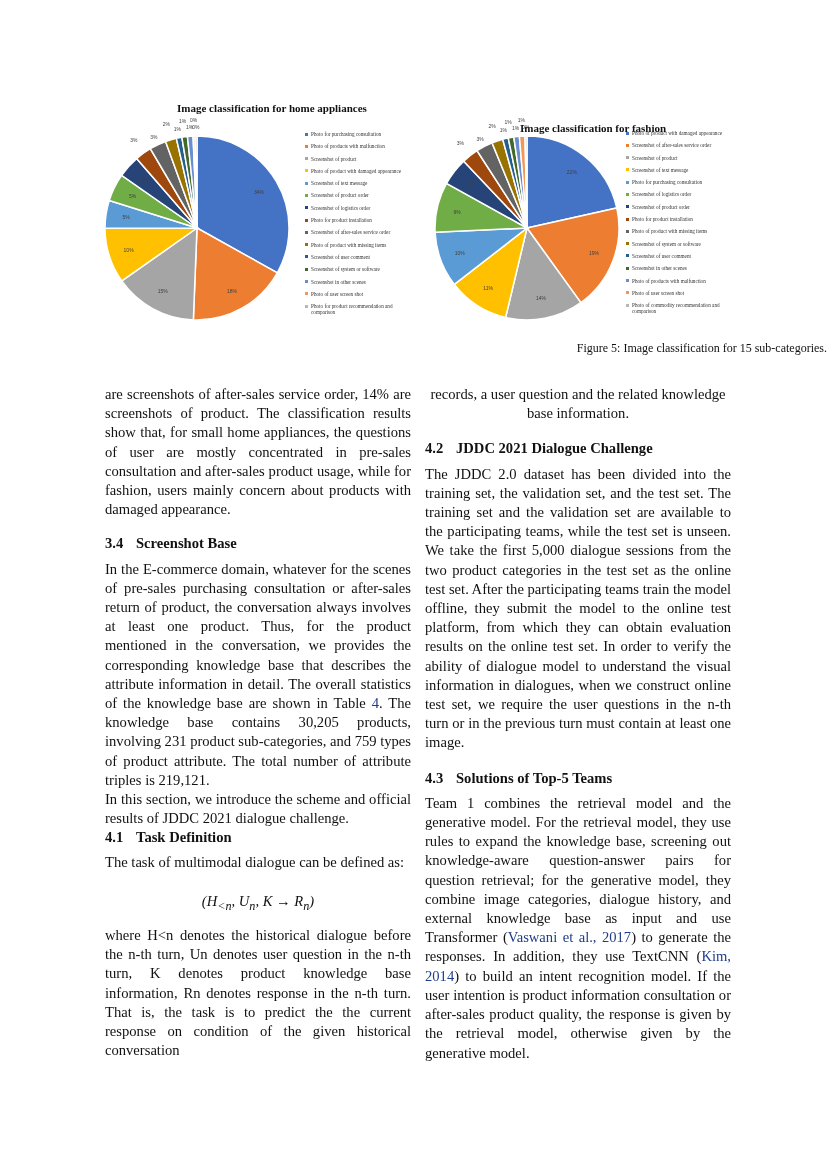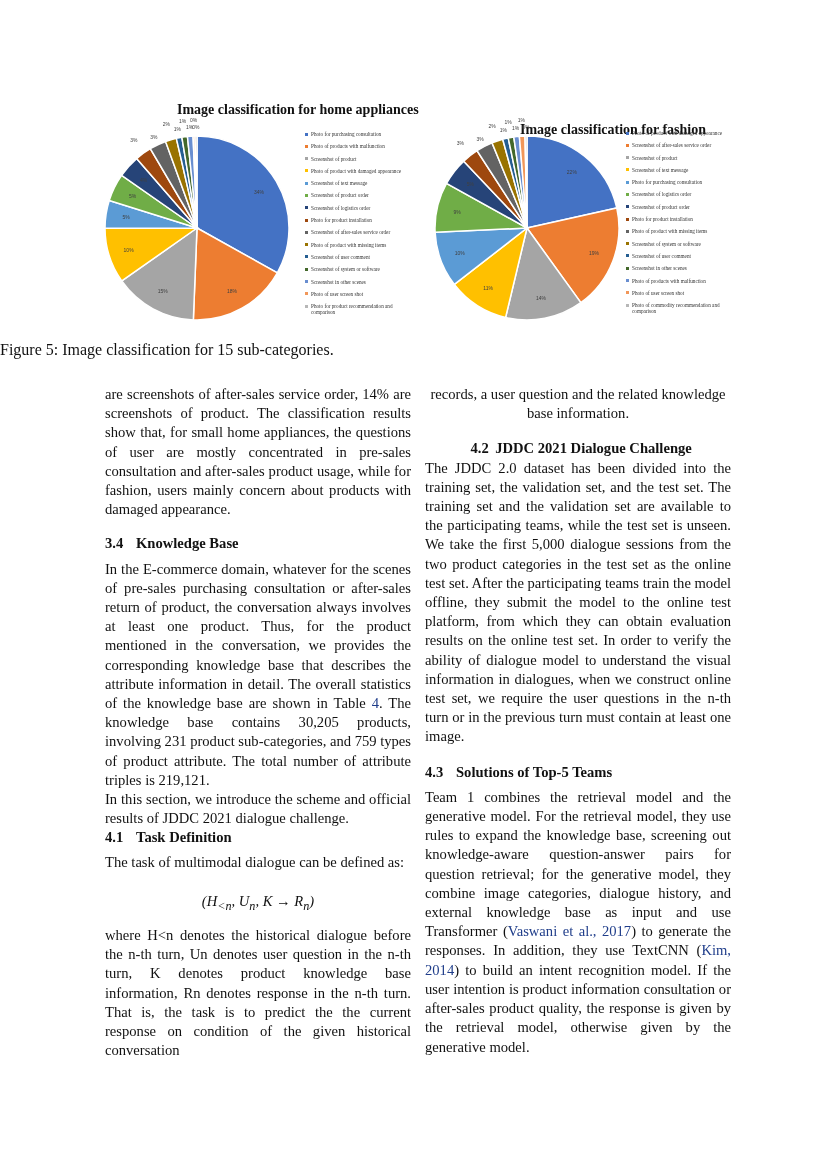--- a/index.html
+++ b/index.html
@@ -1,23 +1,23 @@
 <!DOCTYPE html>
 <html><head>
 <meta charset="utf-8">
 <style>
   html, body { margin:0; padding:0; background:#ffffff; }
   body { width:827px; height:1169px; position:relative; overflow:hidden; font-family:"Liberation Serif", "DejaVu Serif", serif; color:#111; }
   .figure { position:absolute; left:100px; top:95px; width:650px; height:245px; }
   .chart { position:absolute; top:0; }
-  .chart-title { position:absolute; font-weight:bold; font-size:14px; white-space:nowrap;text-align:right; }
+  .chart-title { position:absolute; font-weight:bold; font-size:11px; white-space:nowrap;text-align:right; }
   .legend { position:absolute; list-style:none; margin:0; padding:0; font-size:5.2px; line-height:6px; color:#333; }
   .legend li { display:flex; align-items:flex-start; height:12.3px; }
   .legend .sw { display:inline-block; width:3px; height:3px; margin:1.5px 3px 0 0; flex:none; }
-  .caption { position:absolute; top:341px; left:0; width:827px; text-align:left; font-size:16px; }
+  .caption { position:absolute; top:341px; left:0; width:827px; text-align:right; font-size:12px; }
   .col { position:absolute; top:385px; width:306px; font-size:14.6px; line-height:19.2px; }
   .col-left { left:105px; }
   .col-right { left:425px; }
   .p { margin:0; text-align:justify; }
   .p.last-left { text-align:center; }
   h3 { font-size:14.6px; font-weight:bold; margin:0; }
   h3 .num { display:inline-block; width:31px; }
   h2 { font-size:16.4px; font-weight:bold; margin:0; }
   h2 .num { display:inline-block; width:26px; }
   .eq { text-align:center; margin:0; font-style:italic; }
@@ -225,35 +225,35 @@
         </li>
       </ul>
   </div>
 </div>
 
 <div class="caption">Figure 5: Image classification for 15 sub-categories.</div>
 
 <div class="col col-left">
   <p class="p">are screenshots of after-sales service order, 14% are screenshots of product. The classification results show that, for small home appliances, the questions of user are mostly concentrated in pre-sales consultation and after-sales product usage, while for fashion, users mainly concern about products with damaged appearance.</p>
   <h3 style="margin-top:15px;margin-bottom:6px;">
-    <span class="num">3.4</span><span>Knowledge Base</span>
+    <span class="num">3.4</span><span>Screenshot Base</span>
   </h3>
   <p class="p"><span>In the E-commerce domain, whatever for the scenes of pre-sales purchasing consultation or after-sales return of product, the conversation always involves at least one product. Thus, for the product mentioned in the conversation, we provides the corresponding knowledge base that describes the attribute information in detail. The overall statistics of the knowledge base are shown in Table </span><span class="cite">4</span><span>. The knowledge base contains 30,205 products, involving 231 product sub-categories, and 759 types of product attribute. The total number of attribute triples is 219,121.</span></p>
   <p class="p">In this section, we introduce the scheme and official results of JDDC 2021 dialogue challenge.</p>
   <h3 style="margin-top:0;margin-bottom:5px;">
     <span class="num">4.1</span><span>Task Definition</span>
   </h3>
   <p class="p">The task of multimodal dialogue can be defined as:</p>
   <p class="eq" style="margin:20px 0 10px 0;">(H<sub>&lt;n</sub>, U<sub>n</sub>, K → R<sub>n</sub>)</p>
   <p class="p">where H&lt;n denotes the historical dialogue before the n-th turn, Un denotes user question in the n-th turn, K denotes product knowledge base information, Rn denotes response in the n-th turn. That is, the task is to predict the the current response on condition of the given historical conversation</p>
 </div>
 
 <div class="col col-right">
   <p class="p last-left">records, a user question and the related knowledge base information.</p>
-  <h3 style="margin-top:16px;margin-bottom:0;text-align:center;">
+  <h3 style="margin-top:16px;margin-bottom:6px;">
     <span class="num">4.2</span><span>JDDC 2021 Dialogue Challenge</span>
   </h3>
   <p class="p">The JDDC 2.0 dataset has been divided into the training set, the validation set, and the test set. The training set and the validation set are available to the participating teams, while the test set is unseen. We take the first 5,000 dialogue sessions from the two product categories in the test set as the online test set. After the participating teams train the model offline, they submit the model to the online test platform, from which they can obtain evaluation results on the online test set. In order to verify the ability of dialogue model to understand the visual information in dialogues, when we construct online test set, we require the user questions in the n-th turn or in the previous turn must contain at least one image.</p>
   <h3 style="margin-top:16px;margin-bottom:6px;">
     <span class="num">4.3</span><span>Solutions of Top-5 Teams</span>
   </h3>
   <p class="p"><span>Team 1 combines the retrieval model and the generative model. For the retrieval model, they use rules to expand the knowledge base, screening out knowledge-aware question-answer pairs for question retrieval; for the generative model, they combine image categories, dialogue history, and external knowledge base as input and use Transformer (</span><span class="cite">Vaswani et al., 2017</span><span>) to generate the responses. In addition, they use TextCNN (</span><span class="cite">Kim, 2014</span><span>) to build an intent recognition model. If the user intention is product information consultation or after-sales product quality, the response is given by the retrieval model, otherwise given by the generative model.</span></p>
 </div>
 
 </body></html>

